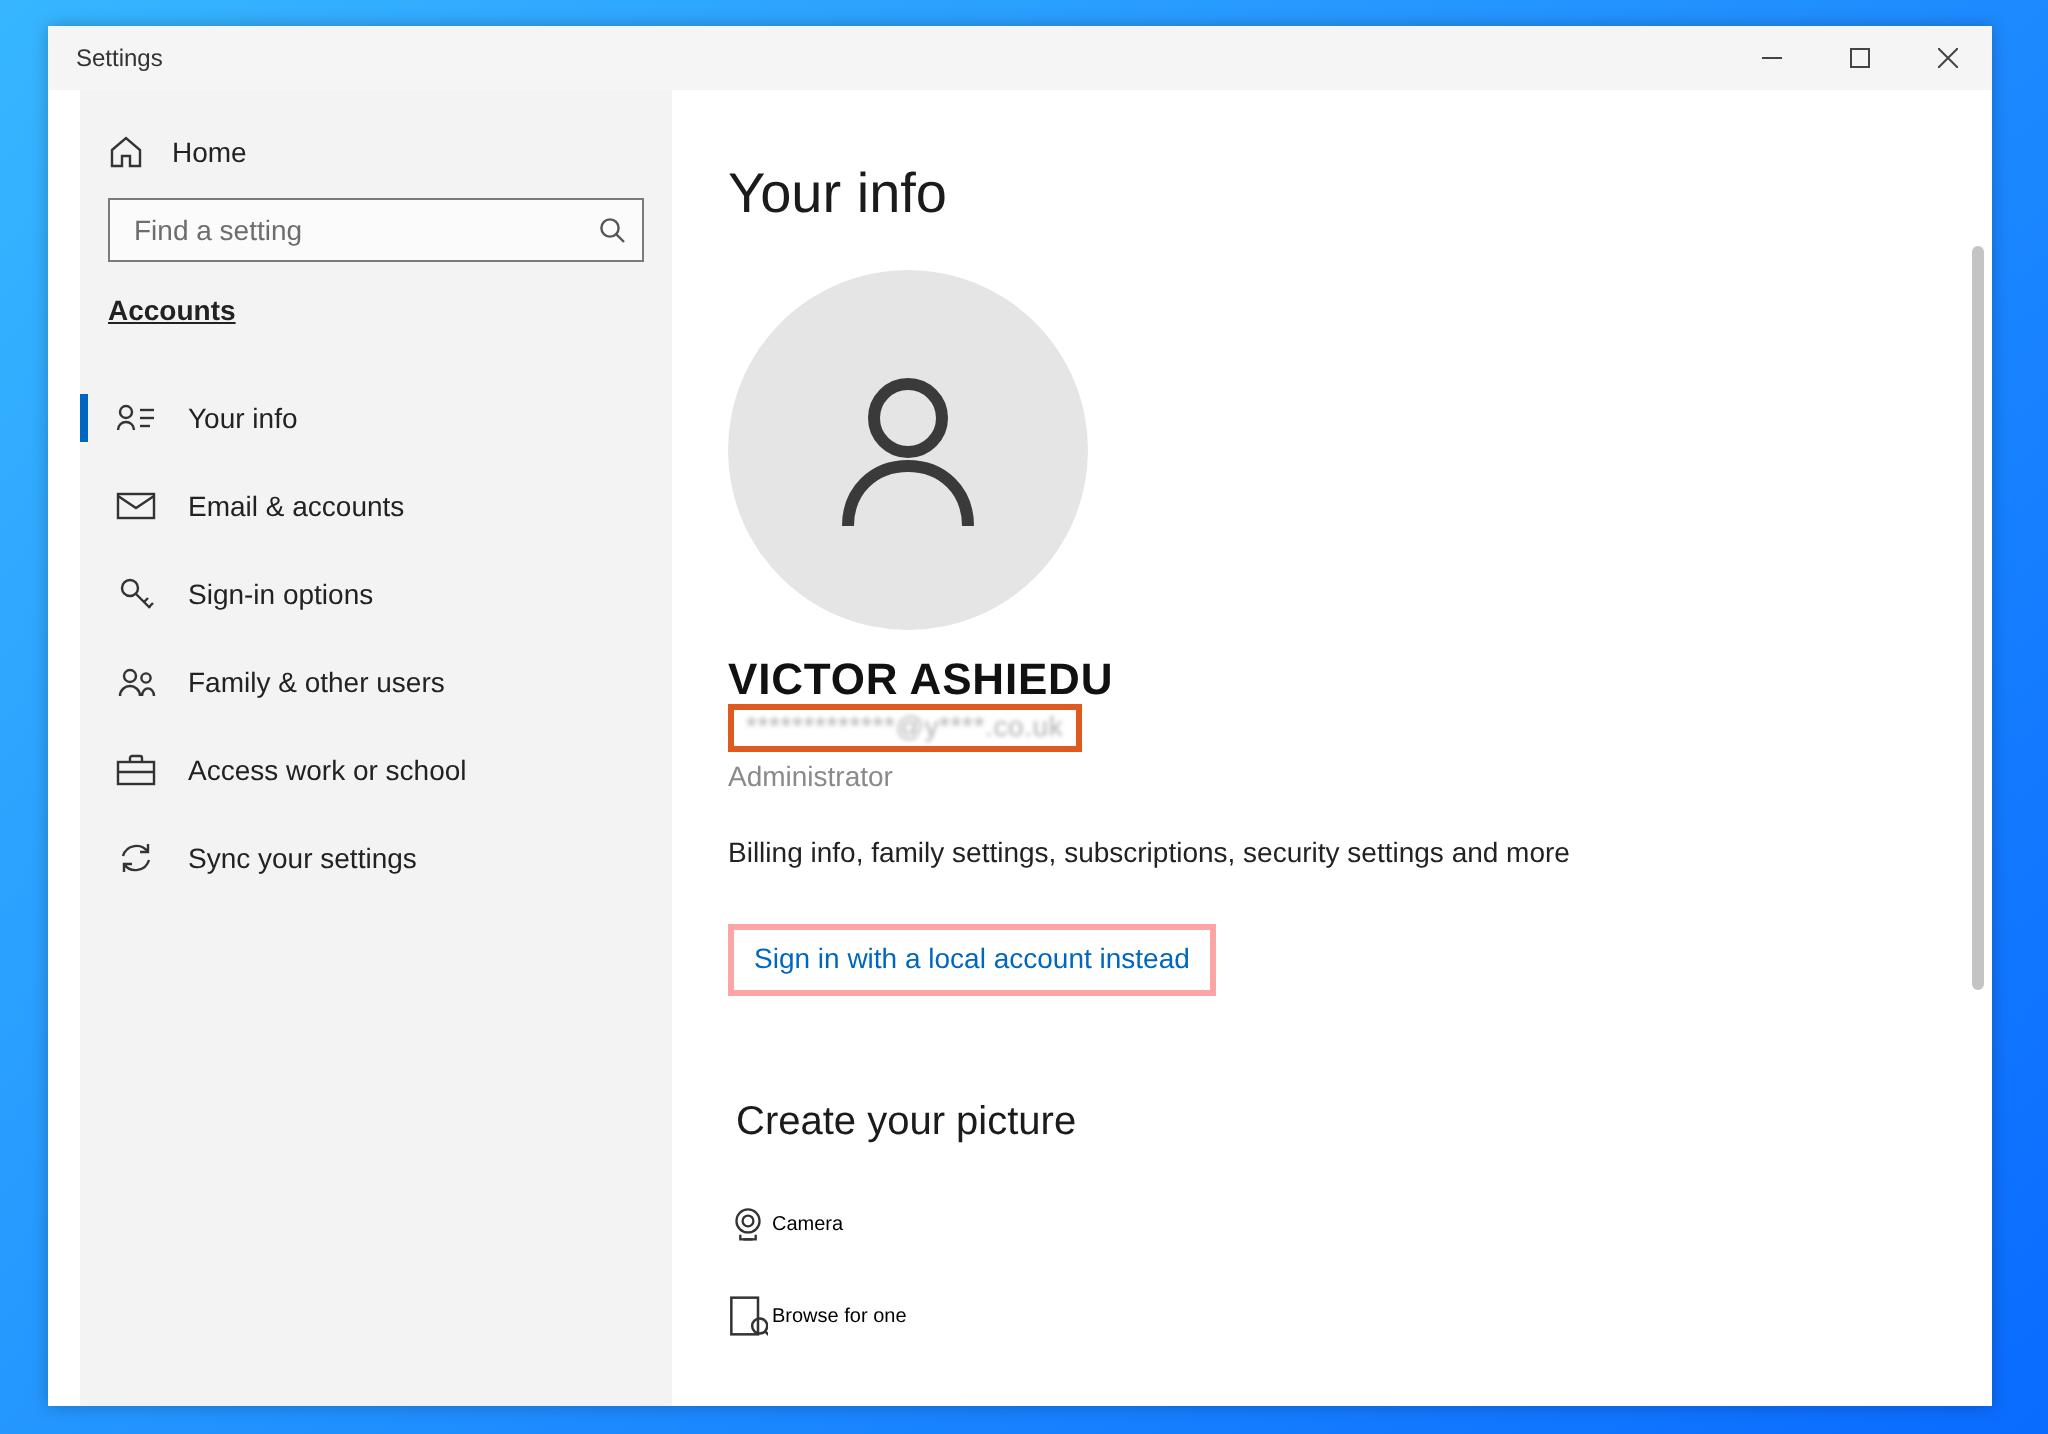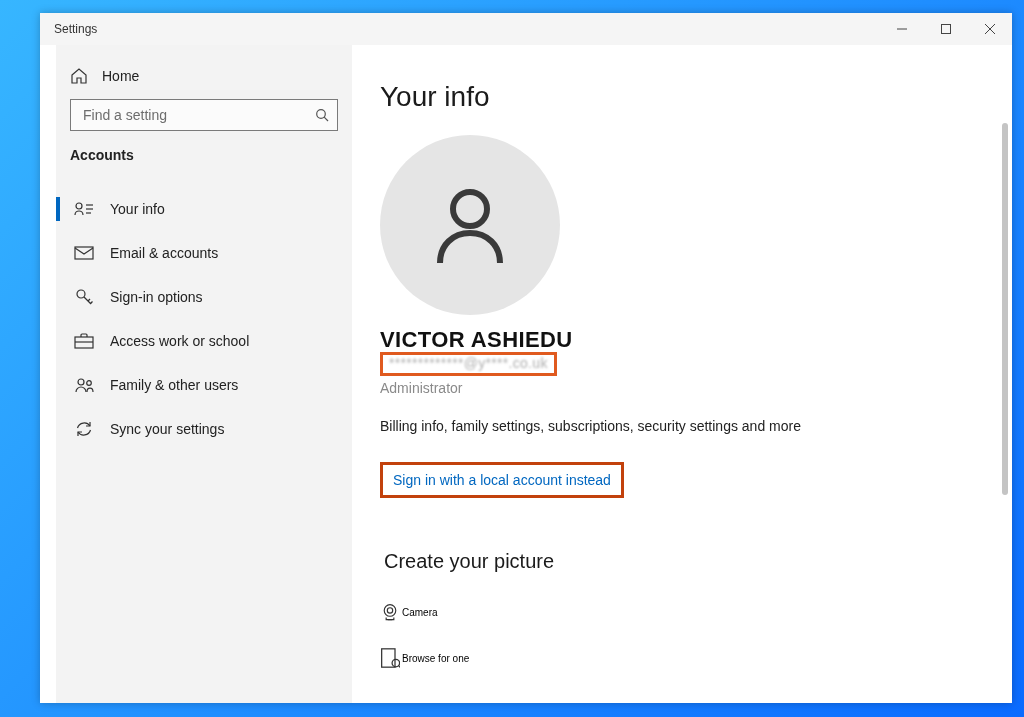--- a/index.html
+++ b/index.html
@@ -6,21 +6,21 @@
     margin: 0;
     padding: 0;
     width: 1024px;
     height: 717px;
     font-family: "Segoe UI", Tahoma, sans-serif;
     background: linear-gradient(135deg, #37b6ff 0%, #0a6bff 100%);
     overflow: hidden;
   }
   .window {
     position: absolute;
-    left: 40px;
+    left: 24px;
     top: 13px;
     width: 972px;
     height: 690px;
     background: #ffffff;
     box-shadow: 0 0 8px rgba(0,0,0,0.25);
     display: flex;
     flex-direction: column;
   }
   .titlebar {
     height: 32px;
@@ -86,20 +86,21 @@
     background: transparent;
     flex: 1;
     font-size: 14px;
     color: #0369a1;
     outline: none;
   }
   .searchbox input::placeholder { color: #6d6d6d; }
   .cat {
     font-weight: 600;
     padding: 0 14px 14px 14px;
+    text-decoration: underline;
   }
   .navlist {
     margin-top: 10px;
   }
   .navitem {
     position: relative;
     display: flex;
     align-items: center;
     gap: 16px;
     height: 44px;
@@ -186,21 +187,21 @@
     color: #222;
   }
   .link {
     color: #0067c0;
     font-size: 14px;
     display: inline-block;
     margin-top: 8px;
   }
   .local-link-box {
     display: inline-block;
-    border: 3px solid #c2410c;
+    border: 3px solid #fca5a5;
     padding: 6px 10px;
     margin-top: 28px;
   }
   .local-link-box .link { margin-top: 0; }
   h2 {
     font-weight: 400;
     font-size: 20px;
     color: #1b1b1b;
     margin: 52px 0 16px 4px;
   }
@@ -291,37 +292,37 @@
                 <line x1="10" y1="10" x2="17" y2="17" stroke="#333" stroke-width="1.2"></line>
                 <line x1="14" y1="14" x2="16" y2="12" stroke="#333" stroke-width="1.2"></line>
                 <line x1="16.5" y1="16.5" x2="18.5" y2="14.5" stroke="#333" stroke-width="1.2"></line>
               </svg>
           </span>
           <span>Sign-in options</span>
         </div>
         <div class="navitem">
           <span class="ico">
             <svg width="20" height="16" viewBox="0 0 20 16">
-                <rect x="1" y="4" width="18" height="11" stroke="#333" stroke-width="1.2" fill="none"></rect>
-                <path d="M7 4V2c0-.5.5-1 1-1h4c.5 0 1 .5 1 1v2" stroke="#333" stroke-width="1.2" fill="none"></path>
-                <line x1="1" y1="9" x2="19" y2="9" stroke="#333" stroke-width="1.2"></line>
-              </svg>
-          </span>
-          <span>Access work or school</span>
-        </div>
-        <div class="navitem">
-          <span class="ico">
-            <svg width="20" height="16" viewBox="0 0 20 16">
                 <circle cx="7" cy="5" r="3" stroke="#333" stroke-width="1.2" fill="none"></circle>
                 <path d="M2 15c0-3 2.5-5 5-5s5 2 5 5" stroke="#333" stroke-width="1.2" fill="none"></path>
                 <circle cx="15" cy="6" r="2.3" stroke="#333" stroke-width="1.2" fill="none"></circle>
                 <path d="M13 15c0-2.3 1.5-3.8 3-3.8s3 1.5 3 3.8" stroke="#333" stroke-width="1.2" fill="none"></path>
               </svg>
           </span>
           <span>Family &amp; other users</span>
+        </div>
+        <div class="navitem">
+          <span class="ico">
+            <svg width="20" height="16" viewBox="0 0 20 16">
+                <rect x="1" y="4" width="18" height="11" stroke="#333" stroke-width="1.2" fill="none"></rect>
+                <path d="M7 4V2c0-.5.5-1 1-1h4c.5 0 1 .5 1 1v2" stroke="#333" stroke-width="1.2" fill="none"></path>
+                <line x1="1" y1="9" x2="19" y2="9" stroke="#333" stroke-width="1.2"></line>
+              </svg>
+          </span>
+          <span>Access work or school</span>
         </div>
         <div class="navitem">
           <span class="ico">
             <svg width="20" height="18" viewBox="0 0 20 18">
                 <path d="M16 6a7 7 0 0 0-12.5 2" stroke="#333" stroke-width="1.2" fill="none"></path>
                 <path d="M4 12a7 7 0 0 0 12.5-2" stroke="#333" stroke-width="1.2" fill="none"></path>
                 <path d="M16 2v4h-4" stroke="#333" stroke-width="1.2" fill="none"></path>
                 <path d="M4 16v-4h4" stroke="#333" stroke-width="1.2" fill="none"></path>
               </svg>
           </span>

